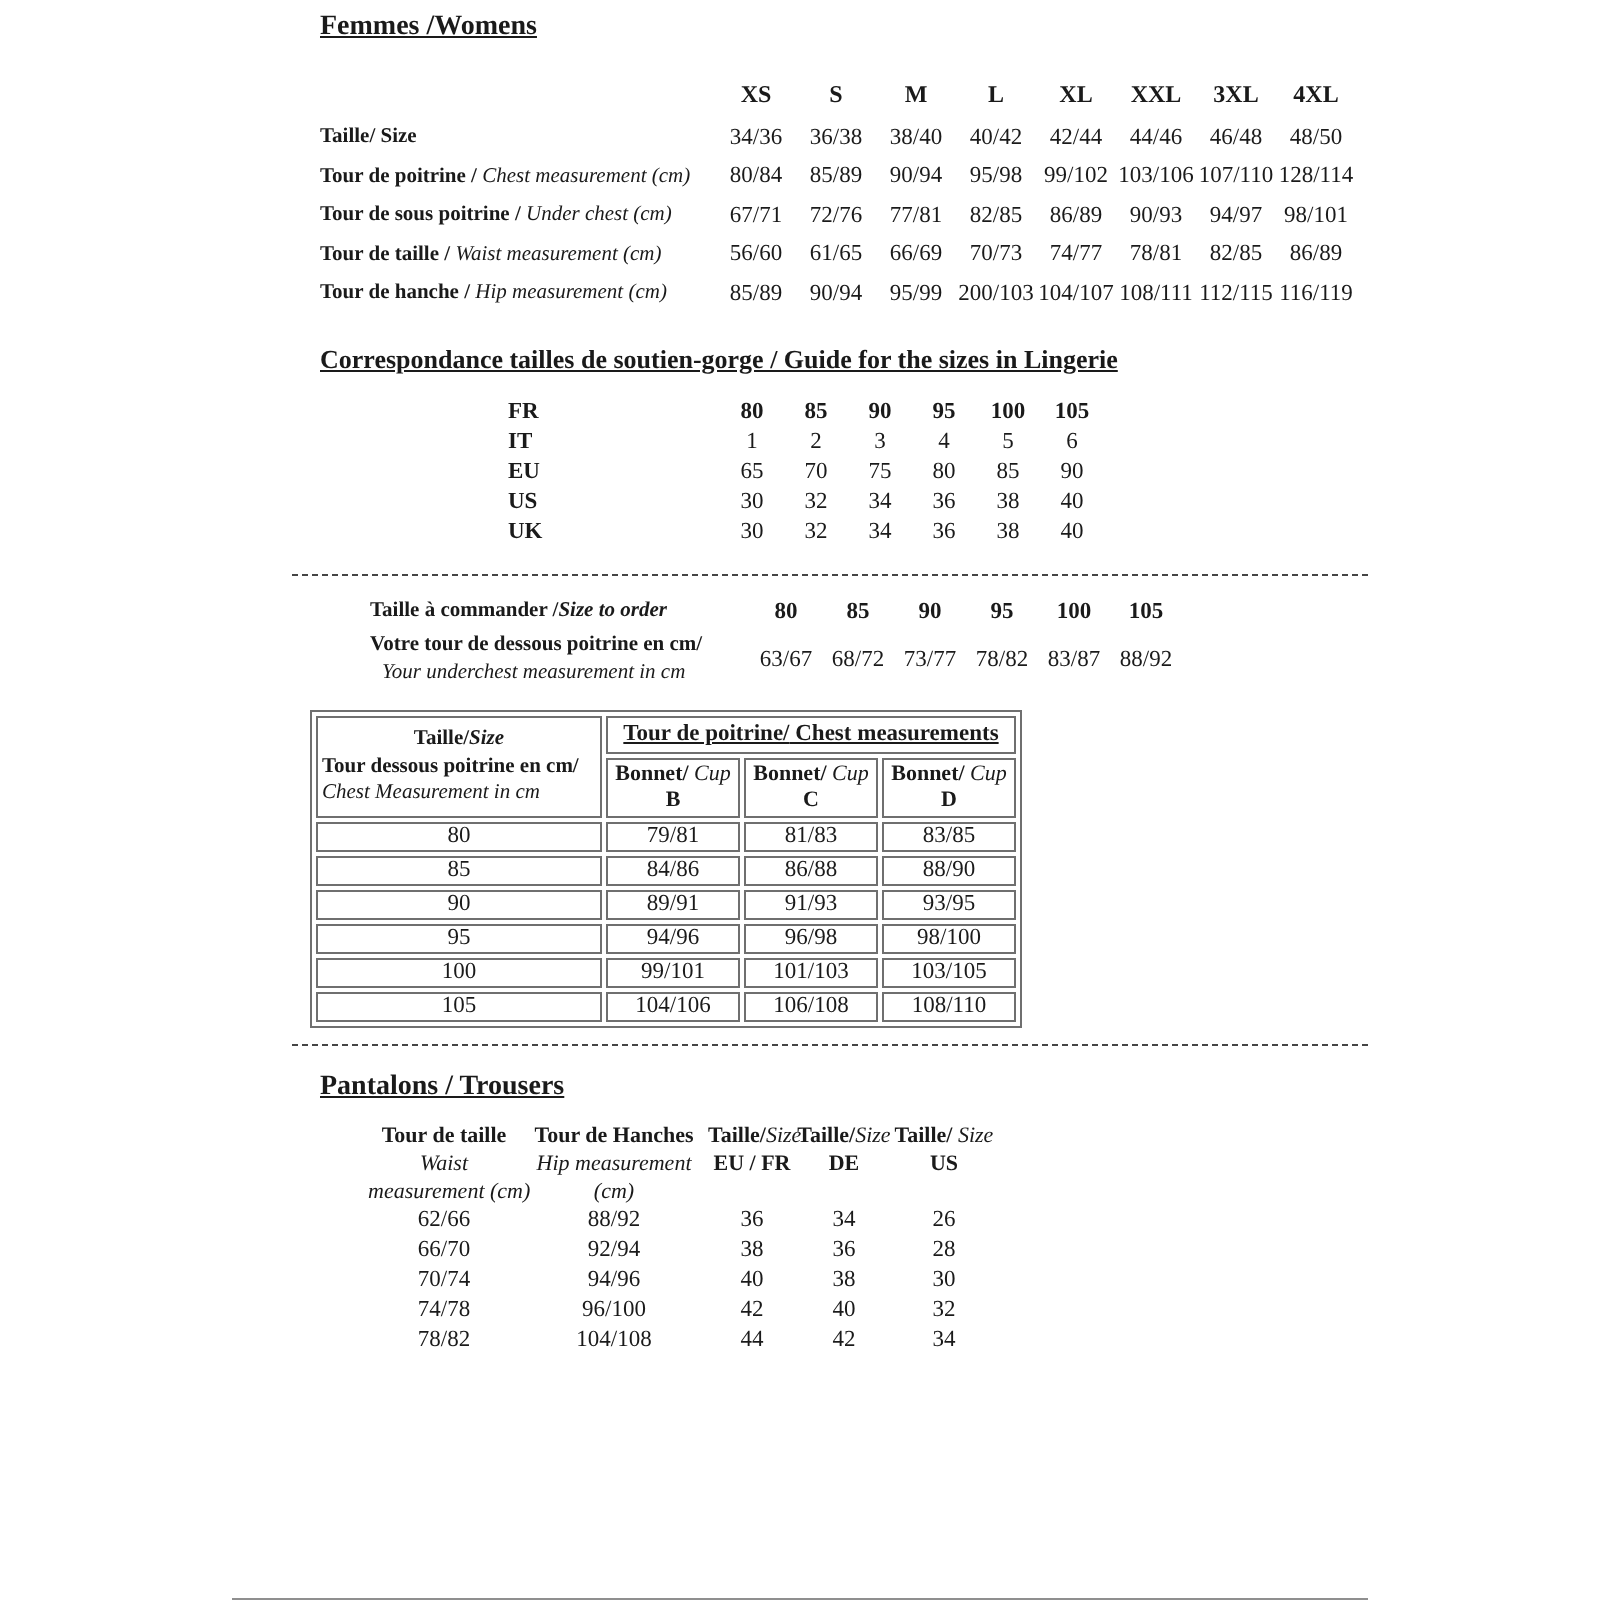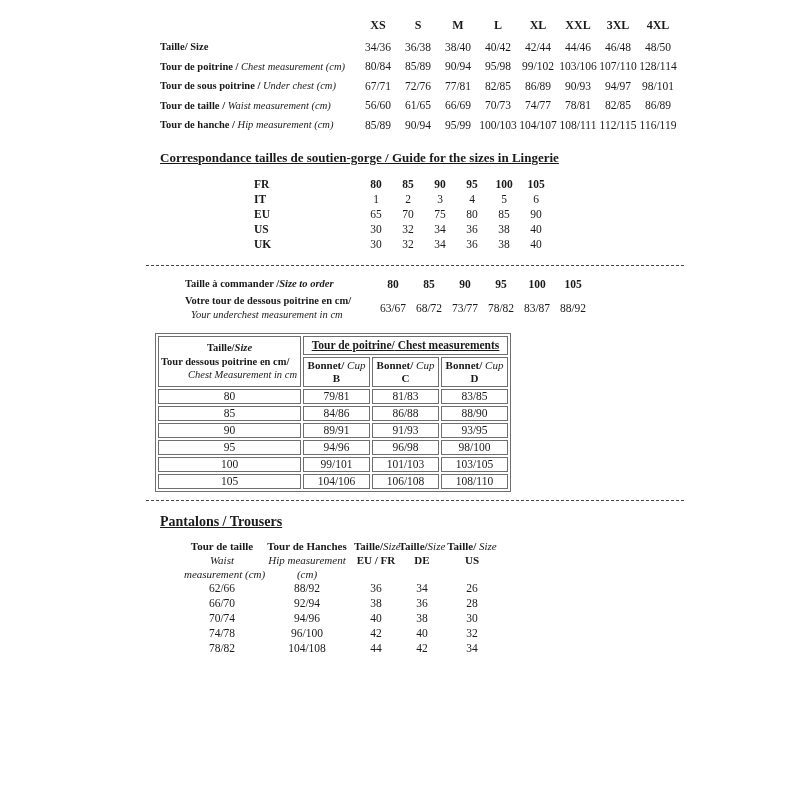--- a/index.html
+++ b/index.html
@@ -46,36 +46,37 @@
   tr.bra-r1 td{height:18px;}
   tr.bra-r2 td{height:31px;}
   .bra .lbl div{line-height:14px;}
   .ind{padding-left:6px;}
 
   table.grid{border-collapse:separate;border-spacing:2px;border:1px solid #6f6f6f;margin:9px 0 0 39px;background:#fff;}
   table.grid td,table.grid th{border:1px solid #6f6f6f;text-align:center;vertical-align:middle;background:#fff;}
   .corner{padding:1px 2px;font-size:10.5px;}
   .corner .l1{line-height:14px;text-align:center;}
   .corner .l2{text-align:left;line-height:13px;}
-  .corner .l3{text-align:left;line-height:13px;margin-left:27px;}
+  .corner .l3{text-align:left;line-height:13px;}
   .spanh{height:17px;font-weight:bold;font-size:11.5px;}
   .spanh .u{text-decoration:underline;}
   .cuph{height:28px;line-height:13px;font-size:11px;}
   table.grid tbody td{height:13px;font-size:11.5px;}
 
   table.trousers{margin:9px 0 0 68px;width:314px;}
   table.trousers th{vertical-align:top;line-height:14px;text-align:center;font-size:11px;}
   table.trousers td{height:15px;text-align:center;vertical-align:middle;}
 </style>
 </head>
 <body>
 
 <div class="doc">
 
 
+  <h2 class="sec sec-womens">Femmes /Womens</h2>
 
   <table class="womens">
     <colgroup>
       <col style="width:198px">
         <col style="width:40px">
         <col style="width:40px">
         <col style="width:40px">
         <col style="width:40px">
         <col style="width:40px">
         <col style="width:40px">
@@ -138,21 +139,21 @@
           <td class="vals">74/77</td>
           <td class="vals">78/81</td>
           <td class="vals">82/85</td>
           <td class="vals">86/89</td>
         </tr>
         <tr>
           <td class="lbl"><span class="b">Tour de hanche / </span><span class="i">Hip measurement (cm)</span></td>
           <td class="vals">85/89</td>
           <td class="vals">90/94</td>
           <td class="vals">95/99</td>
-          <td class="vals">100/103</td>
+          <td class="vals">200/103</td>
           <td class="vals">104/107</td>
           <td class="vals">108/111</td>
           <td class="vals">112/115</td>
           <td class="vals">116/119</td>
         </tr>
       </tbody>
   </table>
 
   <h2 class="sec sec-lingerie">Correspondance tailles de soutien-gorge / Guide for the sizes in Lingerie</h2>
 

